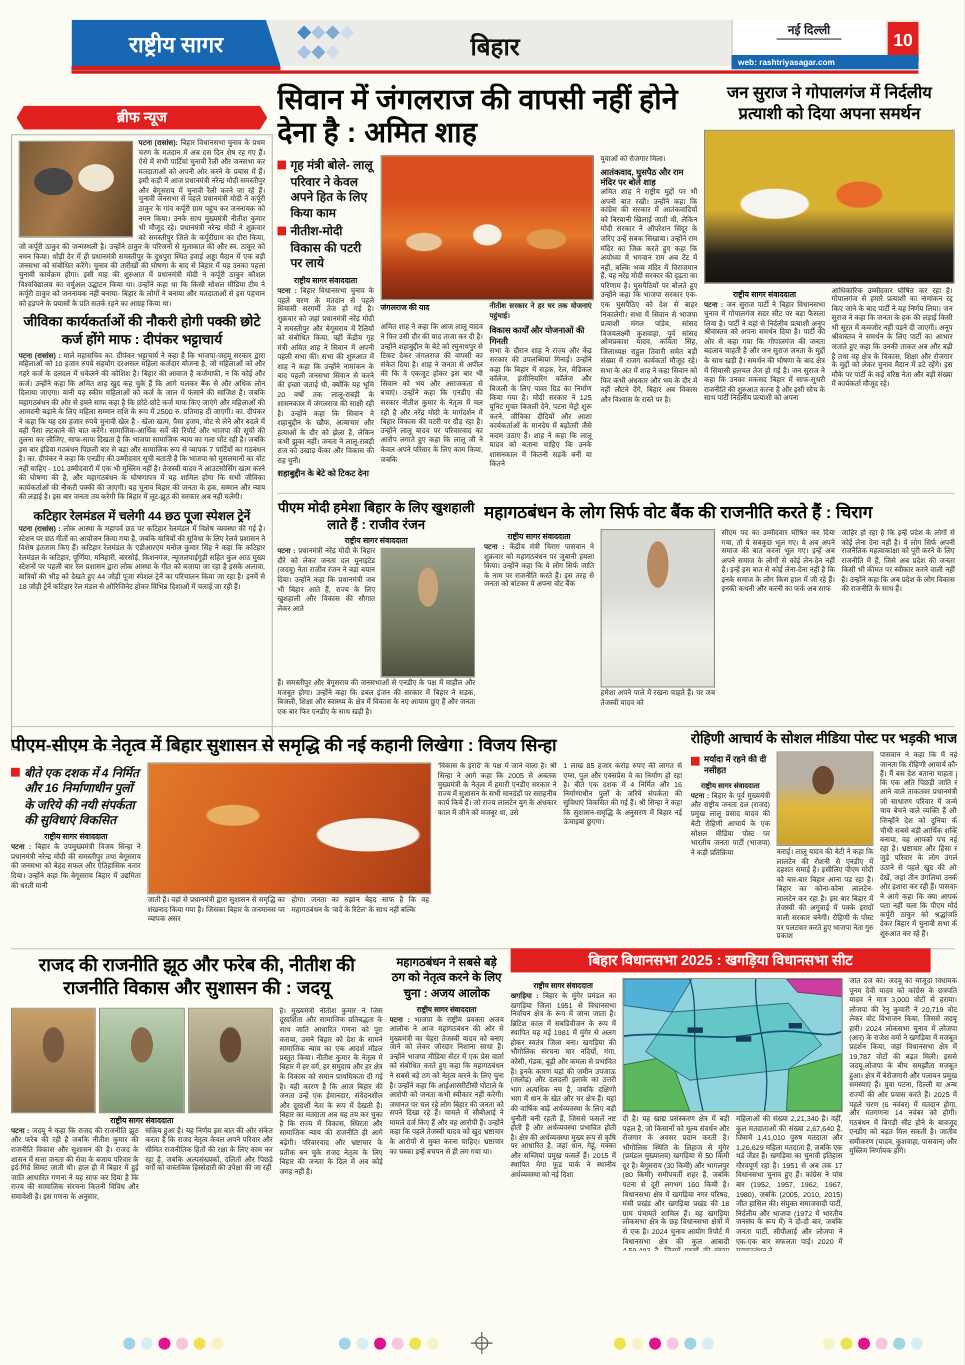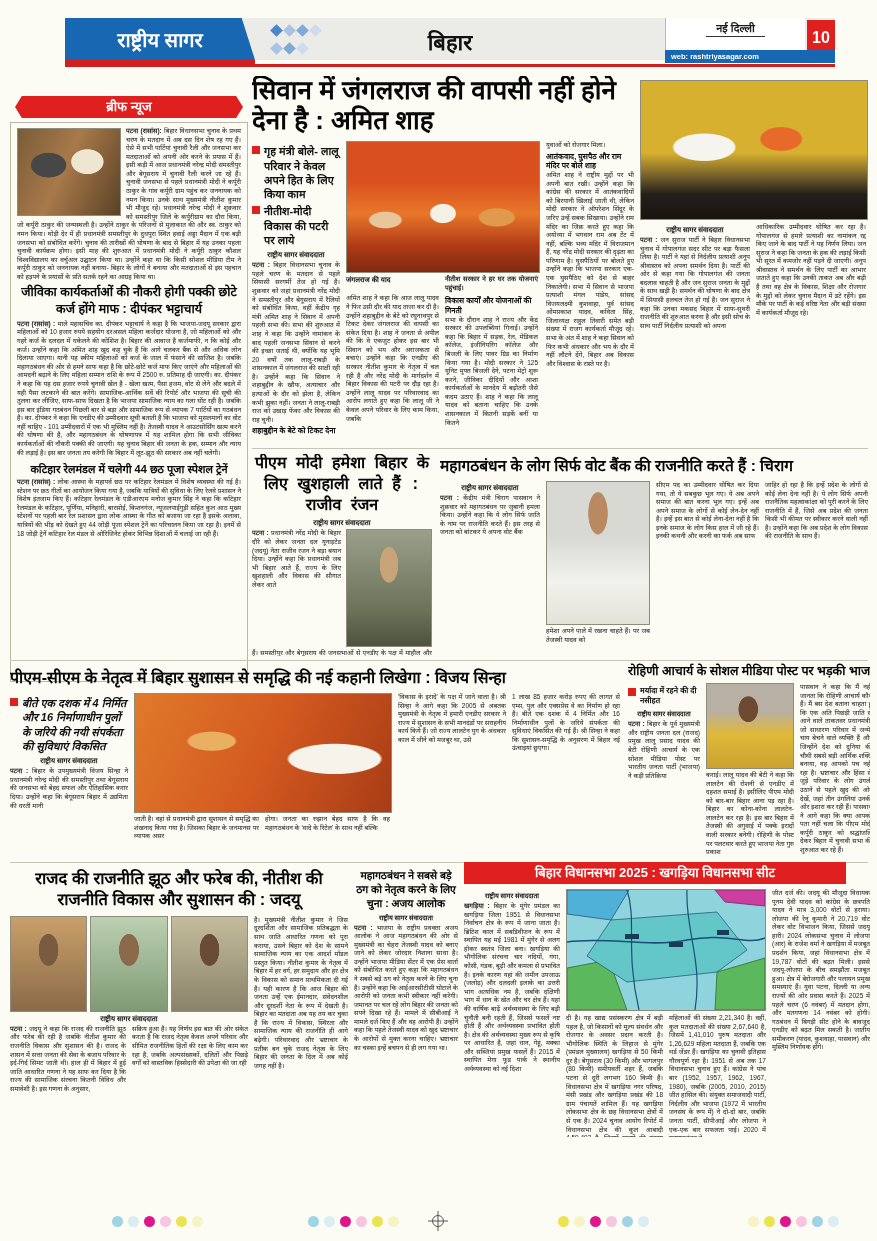--- a/index.html
+++ b/index.html
@@ -30,21 +30,21 @@
   .cols{display:flex;gap:6px;}
   .ph{border:1px solid #8d8d7d;position:relative;overflow:hidden;}
   .bullet{display:flex;gap:4px;margin:3px 0;}
   .bsq{width:8px;height:8px;background:#e01f1f;flex:none;margin-top:2px;}
   .btxt{font-size:11px;font-weight:700;line-height:1.3;color:#111;}
   
   .h-brief{font-size:12.5px;font-weight:800;text-align:center;line-height:1.3;color:#0a0a0a;margin:3px 0;}
   .h-brief3{font-size:11px;font-weight:800;text-align:center;white-space:nowrap;color:#0a0a0a;margin:4px 0 2px;}
   .h-lead{font-size:26px;font-weight:800;line-height:1.14;color:#070707;}
   .h-js{font-size:15px;font-weight:800;text-align:center;line-height:1.25;color:#070707;}
-  .h-mid{font-size:16px;font-weight:800;text-align:center;line-height:1.3;color:#070707;font-family:Liberation Mono, monospace;}
+  .h-mid{font-size:12px;font-weight:800;text-align:center;line-height:1.3;color:#070707;}
   .h-chirag{font-size:15.5px;font-weight:800;white-space:nowrap;color:#070707;}
   .h-vijay{font-size:16px;font-weight:800;white-space:nowrap;color:#070707;}
   .h-rohini{font-size:12.5px;font-weight:800;white-space:nowrap;text-align:center;color:#070707;}
   .h-jdu{font-size:16.5px;font-weight:800;text-align:center;line-height:1.3;color:#070707;}
   .h-ajay{font-size:10.5px;font-weight:800;text-align:center;line-height:1.35;color:#070707;}
   .h-khag{font-size:23.5px;font-weight:800;text-align:center;line-height:1.18;color:#070707;}
   .ribbon{background:#e01f1f;color:#fff;font-size:13px;font-weight:800;text-align:center;line-height:22px;
           clip-path:polygon(3% 0,97% 0,100% 50%,97% 100%,3% 100%,0 50%);}
   .kicker{background:#e01f1f;color:#fff;font-size:13px;font-weight:700;text-align:center;line-height:22px;}
   .briefbox{border:1px solid #b8b8a6;padding:4px 6px;overflow:hidden;}
@@ -163,20 +163,21 @@
       </div>
       <div style="width:88px;flex:none;">
         <div class="bt">युवाओं को रोजगार मिला।</div>
         <div class="sub">आतंकवाद, घुसपैठ और राम मंदिर पर बोले शाह</div>
         <div class="bt">अमित शाह ने राष्ट्रीय मुद्दों पर भी अपनी बात रखी। उन्होंने कहा कि कांग्रेस की सरकार में आतंकवादियों को बिरयानी खिलाई जाती थी, लेकिन मोदी सरकार ने ऑपरेशन सिंदूर के जरिए उन्हें सबक सिखाया। उन्होंने राम मंदिर का जिक्र करते हुए कहा कि अयोध्या में भगवान राम अब टेंट में नहीं, बल्कि भव्य मंदिर में विराजमान हैं, यह नरेंद्र मोदी सरकार की दृढ़ता का परिणाम है। घुसपैठियों पर बोलते हुए उन्होंने कहा कि भाजपा सरकार एक-एक घुसपैठिए को देश से बाहर निकालेगी। सभा में सिवान से भाजपा प्रत्याशी मंगल पांडेय, सांसद विजयलक्ष्मी कुशवाहा, पूर्व सांसद ओमप्रकाश यादव, कविता सिंह, जिलाध्यक्ष राहुल तिवारी समेत बड़ी संख्या में राजग कार्यकर्ता मौजूद रहे। सभा के अंत में शाह ने कहा सिवान को फिर कभी अंधकार और भय के दौर में नहीं लौटने देंगे, बिहार अब विकास और विश्वास के रास्ते पर है।</div>
       </div>
     </div>
   </div>
 
   <div class="abs" style="left:640px;top:76px;width:228px;height:368px;overflow:hidden;">
+    <div class="h-js">जन सुराज ने गोपालगंज में निर्दलीय प्रत्याशी को दिया अपना समर्थन</div>
     <div class="ph ph-press" style="width:226px;height:138px;margin-top:4px;"></div>
     <div class="cols" style="margin-top:3px;height:175px;overflow:hidden;">
       <div style="width:110px;flex:none;">
         <div class="byl">राष्ट्रीय सागर संवाददाता</div>
         <div class="bt">
           <b>पटना :</b>
           <span>जन सुराज पार्टी ने बिहार विधानसभा चुनाव में गोपालगंज सदर सीट पर बड़ा फैसला लिया है। पार्टी ने यहां से निर्दलीय प्रत्याशी अनूप श्रीवास्तव को अपना समर्थन दिया है। पार्टी की ओर से कहा गया कि गोपालगंज की जनता बदलाव चाहती है और जन सुराज जनता के मुद्दों के साथ खड़ी है। समर्थन की घोषणा के बाद क्षेत्र में सियासी हलचल तेज हो गई है। जन सुराज ने कहा कि उनका मकसद बिहार में साफ-सुथरी राजनीति की शुरुआत करना है और इसी सोच के साथ पार्टी निर्दलीय प्रत्याशी को अपना</span>
         </div>
       </div>
       <div class="bt" style="width:110px;flex:none;">आधिकारिक उम्मीदवार घोषित कर रहा है। गोपालगंज से हमारे प्रत्याशी का नामांकन रद्द किए जाने के बाद पार्टी ने यह निर्णय लिया। जन सुराज ने कहा कि जनता के हक की लड़ाई किसी भी सूरत में कमजोर नहीं पड़ने दी जाएगी। अनूप श्रीवास्तव ने समर्थन के लिए पार्टी का आभार जताते हुए कहा कि उनकी ताकत अब और बढ़ी है तथा वह क्षेत्र के विकास, शिक्षा और रोजगार के मुद्दों को लेकर चुनाव मैदान में डटे रहेंगे। इस मौके पर पार्टी के कई वरिष्ठ नेता और बड़ी संख्या में कार्यकर्ता मौजूद रहे।</div>

